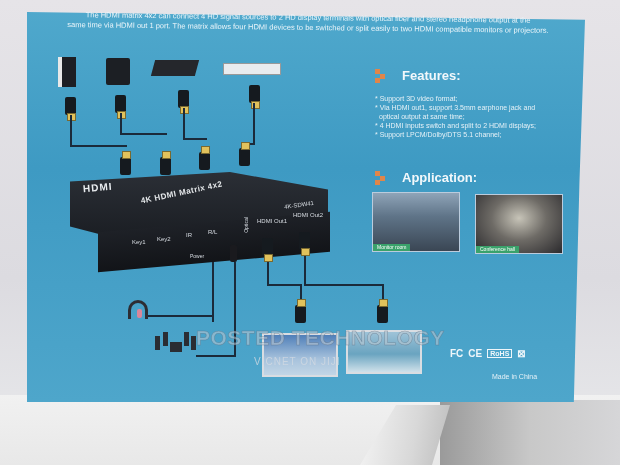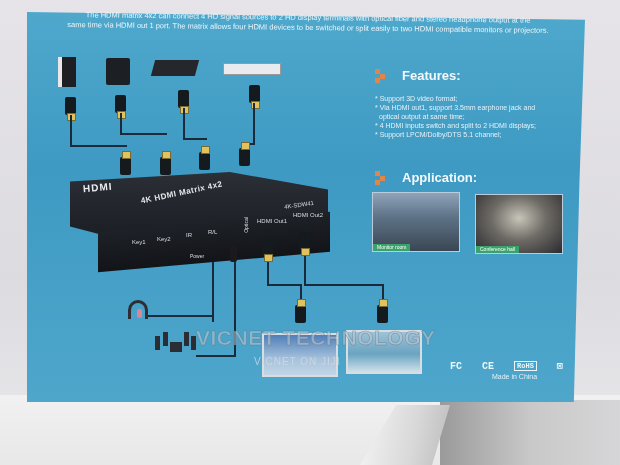--- a/index.html
+++ b/index.html
@@ -100,22 +100,22 @@
   .watermark {
     position: absolute; left: 196px; top: 326px; font-size: 21px; font-weight: bold;
     color: rgba(190, 200, 210, 0.55); letter-spacing: 0.5px;
     -webkit-text-stroke: 0.5px rgba(90,110,130,0.6);
   }
   .watermark-sub {
     position: absolute; left: 254px; top: 356px; font-size: 10px;
     color: rgba(210, 218, 226, 0.8); letter-spacing: 1px;
   }
   .cert {
-    position: absolute; left: 450px; top: 360px; display: flex; gap: 20px;
-    color: #eef6fa; font-size: 10px; font-weight: bold; align-items: center; font-family: Liberation Mono, monospace;
+    position: absolute; left: 450px; top: 348px; display: flex; gap: 5px;
+    color: #eef6fa; font-size: 10px; font-weight: bold; align-items: center;
   }
   .made-in {
     position: absolute; left: 492px; top: 373px; color: #e5f1f7; font-size: 7px;
   }
   .headphones {
     position: absolute; left: 128px; top: 300px; width: 14px; height: 16px;
     border: 3px solid #2d2d33; border-bottom: none; border-radius: 10px 10px 0 0;
   }
   .headphones::after {
     content: ""; position: absolute; left: 6px; top: 6px; width: 5px; height: 9px;
@@ -192,21 +192,21 @@
   <div style="position:absolute;left:0;top:6px;width:5px;height:14px;background:#2a2d33;"></div>
   <div style="position:absolute;left:8px;top:2px;width:5px;height:14px;background:#2a2d33;"></div>
   <div style="position:absolute;left:15px;top:12px;width:12px;height:10px;background:#2a2d33;"></div>
   <div style="position:absolute;left:29px;top:2px;width:5px;height:14px;background:#2a2d33;"></div>
   <div style="position:absolute;left:36px;top:6px;width:5px;height:14px;background:#2a2d33;"></div>
 </div>
 
 <div class="monitor" style="left:262px;top:333px;"></div>
 <div class="monitor monitor2" style="left:346px;top:330px;"></div>
 
-<div class="watermark">VICNET TECHNOLOGY</div>
+<div class="watermark">POSTED TECHNOLOGY</div>
 <div class="watermark-sub">VICNET ON JIJI</div>
 
 <div class="heading" style="left:375px;top:68px;">
   <div class="deco">
     <span style="left:0;top:0;"></span>
       <span style="left:5px;top:5px;"></span>
       <span style="left:0;top:9px;"></span>
   </div>
   <span>Features:</span>
 </div>

